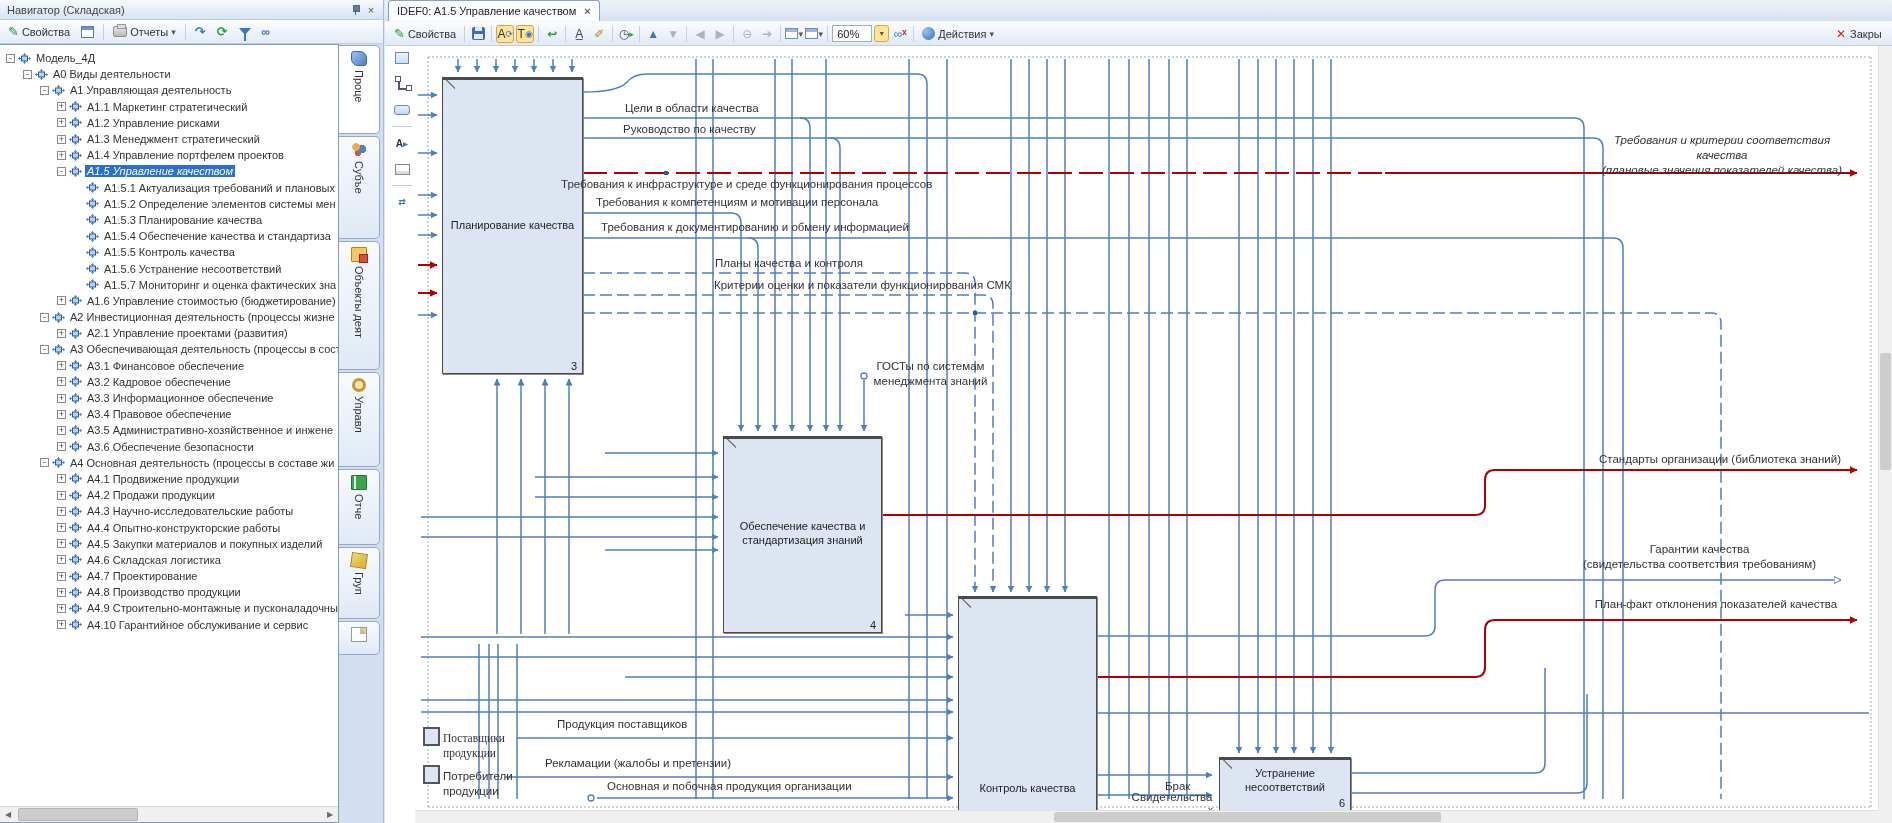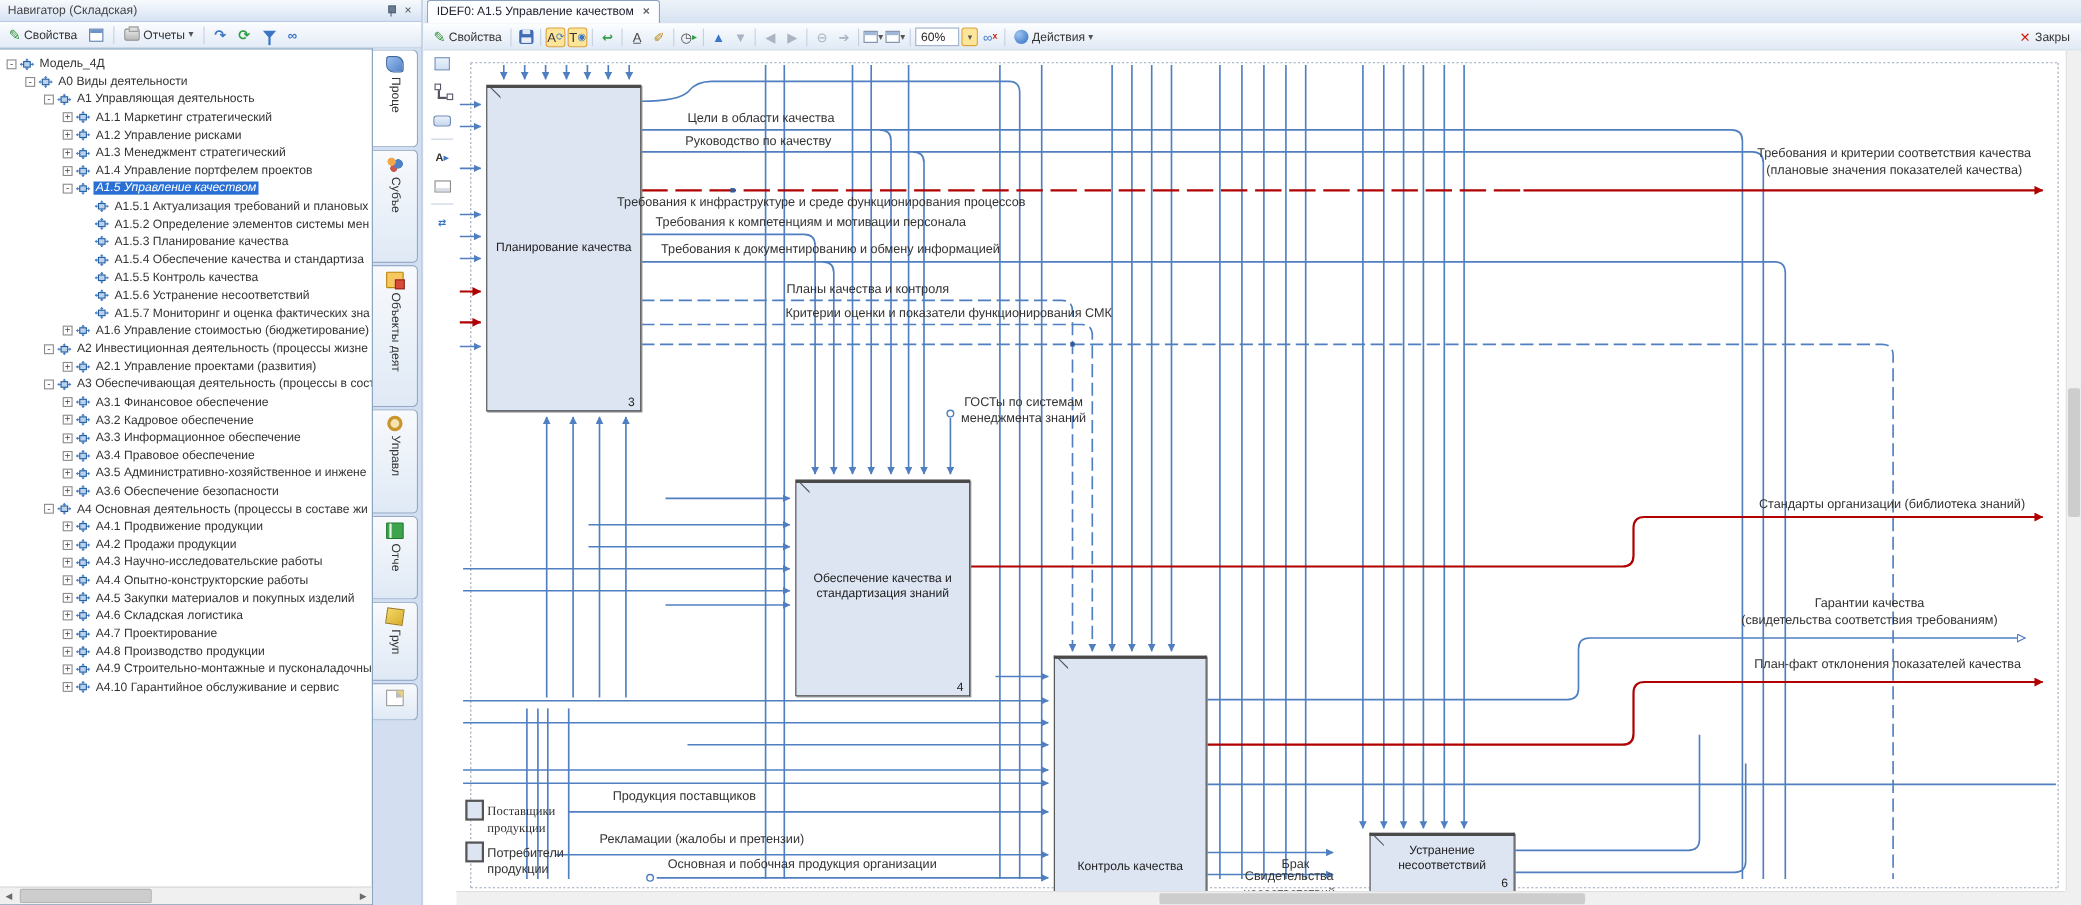--- a/index.html
+++ b/index.html
@@ -845,21 +845,21 @@
         <span class="notch"></span>
         <span class="blabel" style="top:80px;">Обеспечение качества и
 стандартизация знаний</span>
         <span class="bnum">4</span>
       </div>
       <div class="idef-box" style="left:573px;top:550px;width:139px;height:214px;border-bottom:none;">
         <span class="notch"></span>
         <span class="blabel" style="top:182px;">Контроль качества</span>
         <span class="bnum"></span>
       </div>
-      <div class="idef-box" style="left:860px;top:711px;width:132px;height:53px;border-bottom:none;">
+      <div class="idef-box" style="left:834px;top:711px;width:132px;height:53px;border-bottom:none;">
         <span class="notch"></span>
         <span class="blabel" style="top:6px;">Устранение
 несоответствий</span>
         <span class="bnum">6</span>
       </div>
 
       <div class="srcbox" style="left:38px;top:681px;"></div>
       <div class="dlabel" style="left:58px;top:685px;font-family:Liberation Serif, serif;">Поставщики
 продукции</div>
       <div class="srcbox" style="left:38px;top:719px;"></div>
@@ -868,21 +868,21 @@
 
       <div class="dlabel" style="left:240px;top:55px;">Цели в области качества</div>
       <div class="dlabel" style="left:238px;top:76px;">Руководство по качеству</div>
       <div class="dlabel" style="left:176px;top:131px;">Требования к инфраструктуре и среде функционирования процессов</div>
       <div class="dlabel" style="left:211px;top:149px;">Требования к компетенциям и мотивации персонала</div>
       <div class="dlabel" style="left:216px;top:174px;">Требования к документированию и обмену информацией</div>
       <div class="dlabel" style="left:330px;top:210px;">Планы качества и контроля</div>
       <div class="dlabel" style="left:329px;top:232px;">Критерии оценки и показатели функционирования СМК</div>
       <div class="dlabel ctr" style="left:478px;top:313px;width:135px;">ГОСТы по системам
 менеджмента знаний</div>
-      <div class="dlabel ctr" style="left:1206px;top:87px;width:262px;">Требования и критерии соответствия качества
+      <div class="dlabel ctr" style="left:1206px;top:87px;width:262px;font-style:italic;">Требования и критерии соответствия качества
 (плановые значения показателей качества)</div>
       <div class="dlabel ctr" style="left:1206px;top:406px;width:258px;">Стандарты организации (библиотека знаний)</div>
       <div class="dlabel ctr" style="left:1176px;top:496px;width:277px;">Гарантии качества
 (свидетельства соответствия требованиям)</div>
       <div class="dlabel ctr" style="left:1192px;top:551px;width:278px;">План-факт отклонения показателей качества</div>
       <div class="dlabel" style="left:172px;top:671px;">Продукция поставщиков</div>
       <div class="dlabel" style="left:160px;top:710px;">Рекламации (жалобы и претензии)</div>
       <div class="dlabel" style="left:222px;top:733px;">Основная и побочная продукция организации</div>
       <div class="dlabel ctr" style="left:736px;top:698px;width:102px;margin-top:46px;">Свидетельства
 несоответствий</div>

